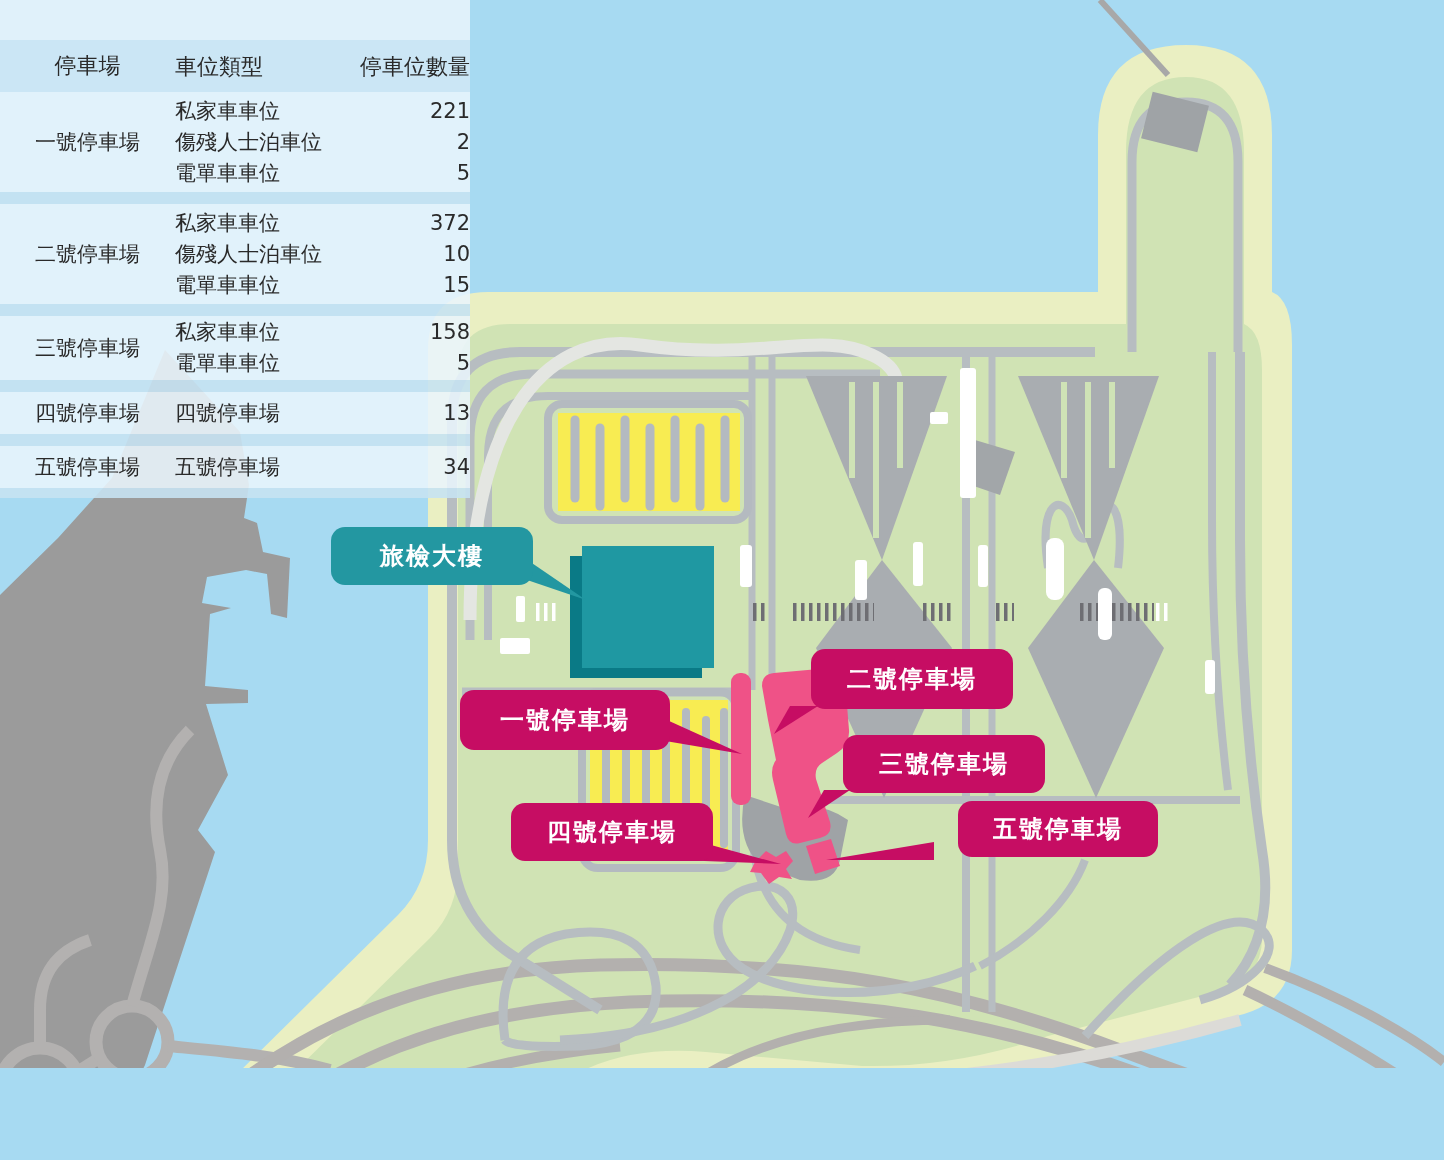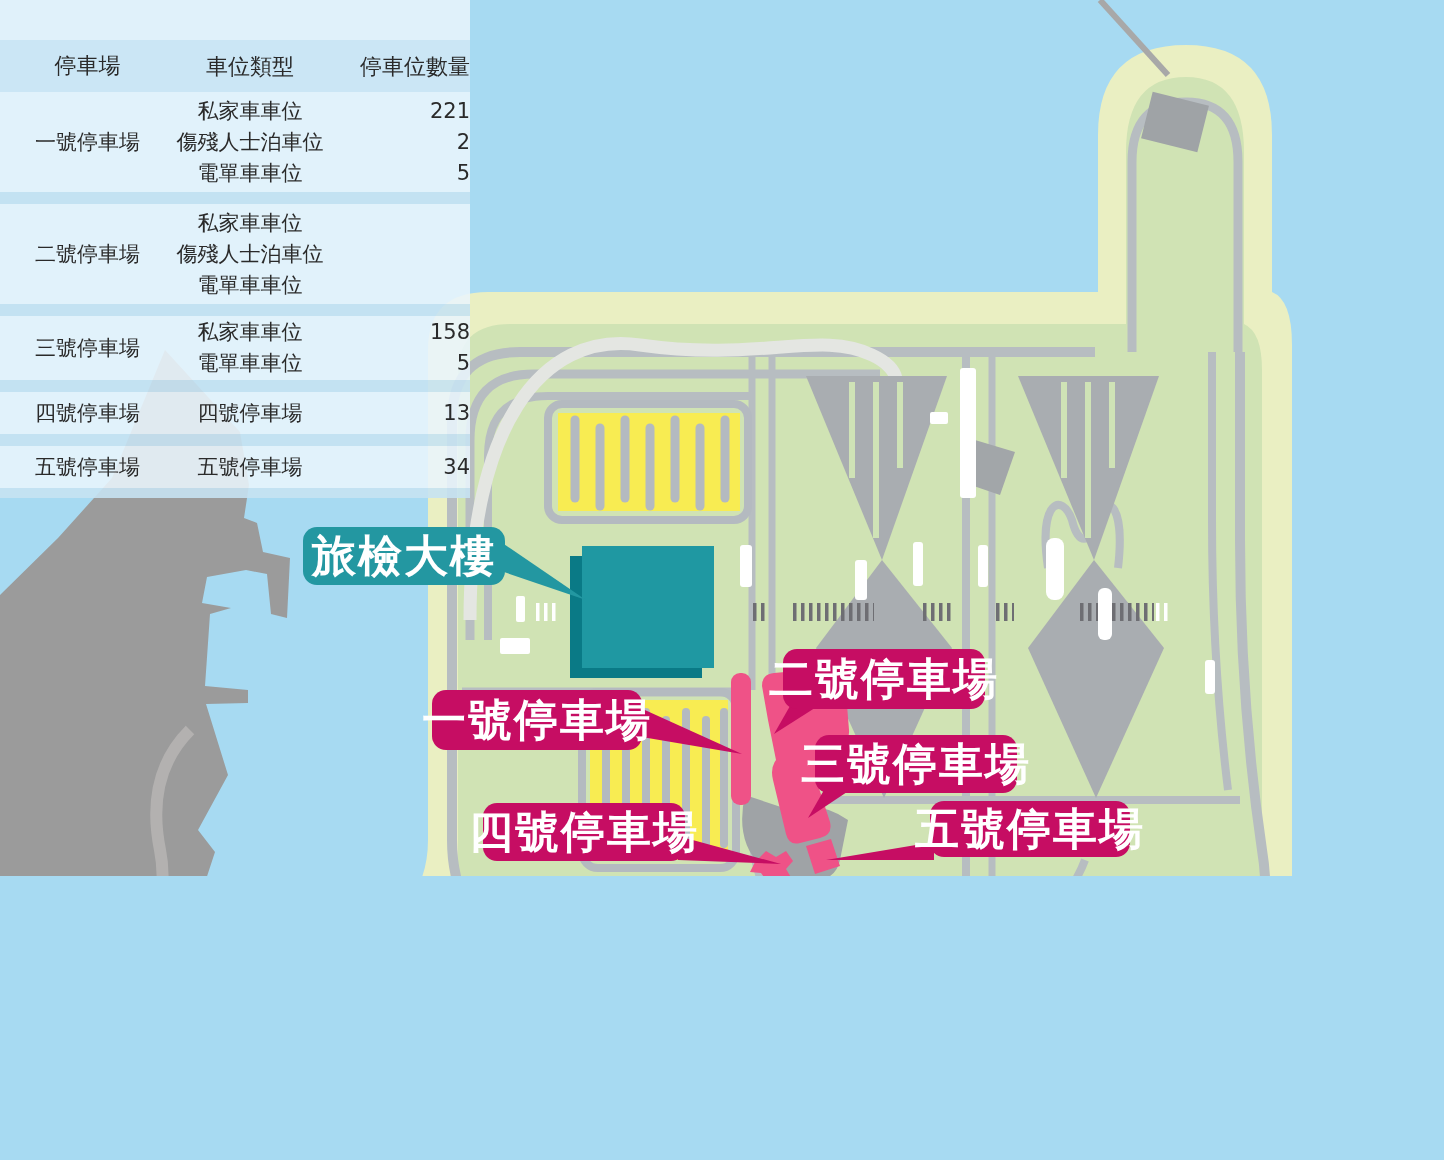--- a/index.html
+++ b/index.html
@@ -1,36 +1,36 @@
 <!DOCTYPE html>
 <html><head>
 <meta charset="utf-8">
 <style>
   html,body{margin:0;padding:0;background:#a7daf2;}
-  .stage{position:relative;width:1444px;height:876px;overflow:hidden;
+  .stage{position:relative;width:1444px;height:1068px;overflow:hidden;
          font-family:"DejaVu Sans","Liberation Sans",sans-serif;}
   .stage svg{position:absolute;left:0;top:0;}
 
   
   .table-panel{position:absolute;left:0;top:0;width:470px;display:flex;flex-direction:column;
                color:#2a2a2a;font-size:21px;}
   .t-spacer{height:40px;background:rgba(232,244,251,.88);}
   .t-header{height:52px;background:rgba(205,230,245,.93);display:flex;align-items:center;font-size:22px;}
   .t-row{background:rgba(233,245,252,.88);display:flex;align-items:center;}
   .t-sep{height:12px;background:rgba(198,226,242,.9);}
   .t-bottom{height:10px;background:rgba(198,226,242,.9);}
   .h3{height:100px}.h2{height:64px}.h1{height:42px}
   .c1{width:175px;text-align:center;}
-  .c2{width:150px;text-align:center;line-height:31px;}
+  .c2{width:150px;line-height:31px;}
   .c3{width:145px;text-align:right;line-height:31px;}
 
   
   .map-label{position:absolute;display:flex;align-items:center;justify-content:center;
-             color:#fff;font-weight:bold;font-size:44px;letter-spacing:2px;
-             border-radius:14px;white-space:nowrap;}
+             color:#fff;font-weight:bold;font-size:24px;letter-spacing:2px;
+             border-radius:14px;white-space:nowrap;margin-left:28px;}
   .teal{background:#2397a1;}
   .magenta{background:#c60d63;}
 </style>
 </head>
 <body>
 
 <div class="stage">
 
 <svg width="1444" height="1160" viewBox="0 0 1444 1160">
 
@@ -220,20 +220,25 @@
     </div>
     <div class="t-sep"></div>
 
     <div class="t-row h3">
       <div class="c1">二號停車場</div>
       <div class="c2">
         <div>私家車車位</div>
         <div>傷殘人士泊車位</div>
         <div>電單車車位</div>
       </div>
+      <div class="c3">
+        <div>372</div>
+        <div>10</div>
+        <div>15</div>
+      </div>
     </div>
     <div class="t-sep"></div>
 
     <div class="t-row h2">
       <div class="c1">三號停車場</div>
       <div class="c2">
         <div>私家車車位</div>
         <div>電單車車位</div>
       </div>
       <div class="c3">

